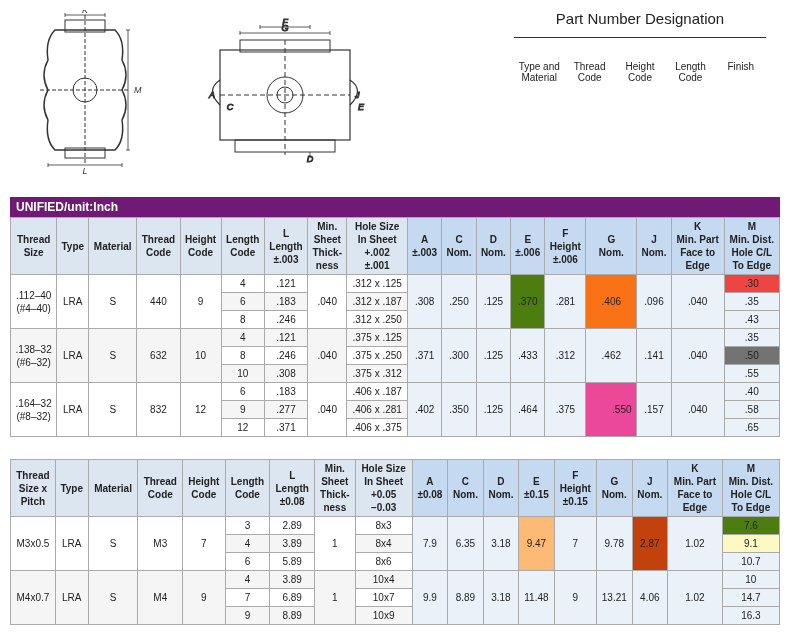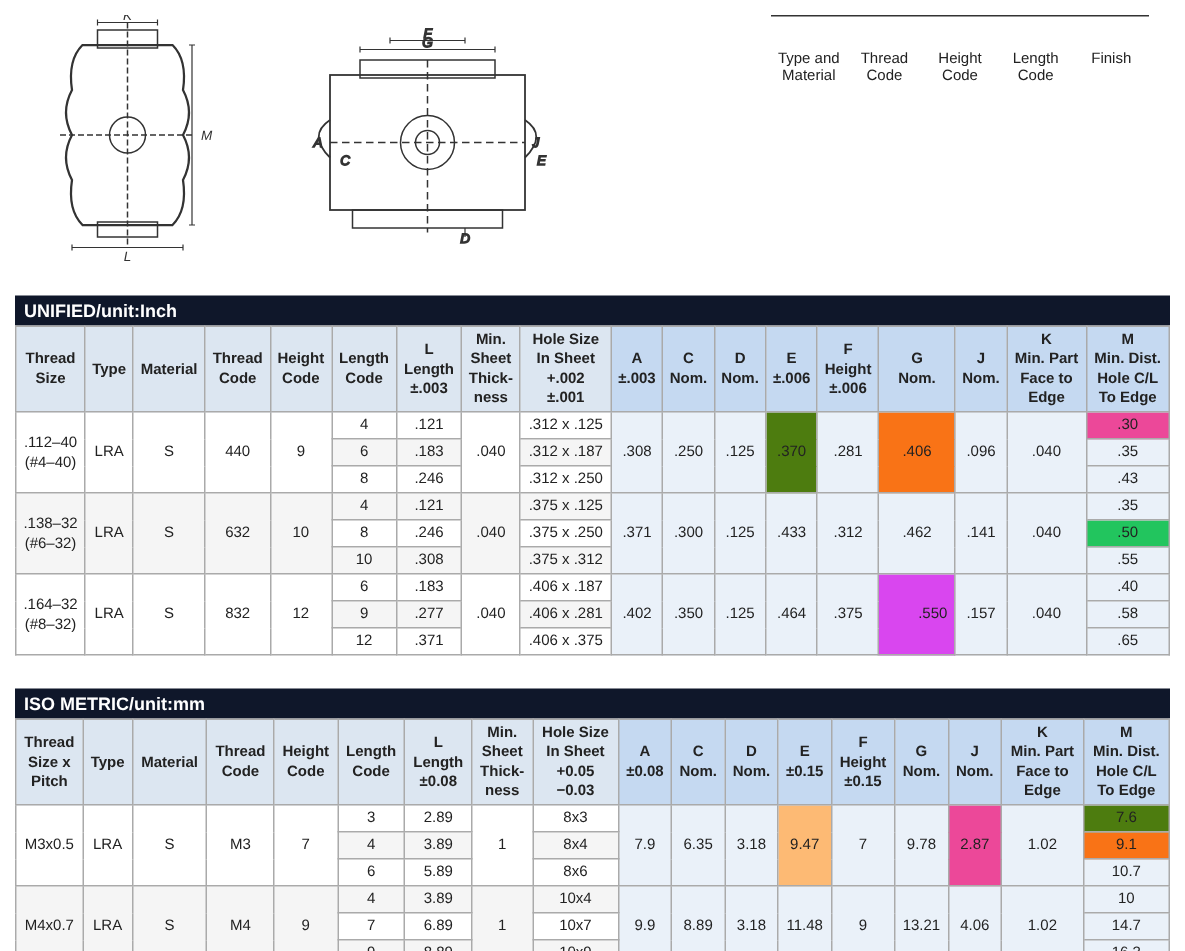--- a/index.html
+++ b/index.html
@@ -70,21 +70,21 @@
     }
 
     .part-number-labels div {
       flex: 1;
       text-align: center;
       margin-top: 17px;
     }
 
     
     .section-header {
-      background: #0f172a;
+      background: #701a75;
       color: #fff;
       font-weight: bold;
       font-size: 12px;
       padding: 3px 6px;
       margin-bottom: 0;
     }
 
     
     table {
       width: 100%;
@@ -211,20 +211,21 @@
 
         <text x="178" y="100" text-anchor="start" font-size="9">E</text>
 
         <text x="130" y="152" text-anchor="middle" font-size="9">D</text>
         <line x1="130" y1="142" x2="130" y2="148" stroke="#333" stroke-width="0.8"></line>
       </g>
     </svg>
   </div>
 
   <div class="part-number-box">
+    <div class="part-number-title">Part Number Designation</div>
     <div class="part-number-underline"></div>
     <div class="part-number-labels">
       <div>Type and<br>Material</div>
       <div>Thread<br>Code</div>
       <div>Height<br>Code</div>
       <div>Length<br>Code</div>
       <div>Finish</div>
     </div>
   </div>
 </div>
@@ -266,21 +267,21 @@
           <td rowspan="3">.040</td>
           <td>.312 x .125</td>
           <td rowspan="3" style="background: rgb(234, 241, 249);">.308</td>
           <td rowspan="3" style="background: rgb(234, 241, 249);">.250</td>
           <td rowspan="3" style="background: rgb(234, 241, 249);">.125</td>
           <td rowspan="3" style="background: #4d7c0f;">.370</td>
           <td rowspan="3" style="background: rgb(234, 241, 249);">.281</td>
           <td rowspan="3" style="background: #f97316; margin-top: 24px;">.406</td>
           <td rowspan="3" style="background: rgb(234, 241, 249);">.096</td>
           <td rowspan="3" style="background: rgb(234, 241, 249);">.040</td>
-          <td style="background: #ec4899;">.30</td>
+          <td style="background: #ef4444;">.30</td>
         </tr>
         <tr>
           <td>6</td>
           <td>.183</td>
           <td>.312 x .187</td>
           <td style="background: rgb(234, 241, 249);">.35</td>
         </tr>
         <tr>
           <td>8</td>
           <td>.246</td>
@@ -304,21 +305,21 @@
           <td rowspan="3" style="background: rgb(234, 241, 249);">.312</td>
           <td rowspan="3" style="background: rgb(234, 241, 249);">.462</td>
           <td rowspan="3" style="background: rgb(234, 241, 249);">.141</td>
           <td rowspan="3" style="background: rgb(234, 241, 249);">.040</td>
           <td style="background: rgb(234, 241, 249);">.35</td>
         </tr>
         <tr>
           <td>8</td>
           <td>.246</td>
           <td>.375 x .250</td>
-          <td style="background: #22c55e;">.50</td>
+          <td style="background: #737373;">.50</td>
         </tr>
         <tr>
           <td>10</td>
           <td>.308</td>
           <td>.375 x .312</td>
           <td style="background: rgb(234, 241, 249);">.55</td>
         </tr>
         <tr>
           <td rowspan="3">.164–32<br>(#8–32)</td>
           <td rowspan="3">LRA</td>
@@ -327,21 +328,21 @@
           <td rowspan="3">12</td>
           <td>6</td>
           <td>.183</td>
           <td rowspan="3">.040</td>
           <td>.406 x .187</td>
           <td rowspan="3" style="background: rgb(234, 241, 249);">.402</td>
           <td rowspan="3" style="background: rgb(234, 241, 249);">.350</td>
           <td rowspan="3" style="background: rgb(234, 241, 249);">.125</td>
           <td rowspan="3" style="background: rgb(234, 241, 249);">.464</td>
           <td rowspan="3" style="background: rgb(234, 241, 249);">.375</td>
-          <td rowspan="3" style="background: #d946ef; padding-left: 24px;">.550</td>
+          <td rowspan="3" style="background: #ec4899; padding-left: 24px;">.550</td>
           <td rowspan="3" style="background: rgb(234, 241, 249);">.157</td>
           <td rowspan="3" style="background: rgb(234, 241, 249);">.040</td>
           <td style="background: rgb(234, 241, 249);">.40</td>
         </tr>
         <tr>
           <td>9</td>
           <td>.277</td>
           <td>.406 x .281</td>
           <td style="background: rgb(234, 241, 249);">.58</td>
         </tr>
@@ -351,21 +352,20 @@
           <td>.406 x .375</td>
           <td style="background: rgb(234, 241, 249);">.65</td>
         </tr>
       </tbody>
   </table>
 </div>
 
 <div class="section-gap"></div>
 
 <div class="table-wrapper">
-  <div class="section-header">ISO METRIC/unit:mm</div>
   <table>
     <thead>
       <tr>
         <th>Thread<br>Size x<br>Pitch</th>
         <th>Type</th>
         <th>Material</th>
         <th>Thread<br>Code</th>
         <th>Height<br>Code</th>
         <th>Length<br>Code</th>
         <th>L<br>Length<br>±0.08</th>
@@ -392,29 +392,29 @@
           <td>3</td>
           <td>2.89</td>
           <td rowspan="3">1</td>
           <td>8x3</td>
           <td rowspan="3" style="background: rgb(234, 241, 249);">7.9</td>
           <td rowspan="3" style="background: rgb(234, 241, 249);">6.35</td>
           <td rowspan="3" style="background: rgb(234, 241, 249);">3.18</td>
           <td rowspan="3" style="background: #fdba74;">9.47</td>
           <td rowspan="3" style="background: rgb(234, 241, 249);">7</td>
           <td rowspan="3" style="background: rgb(234, 241, 249);">9.78</td>
-          <td rowspan="3" style="background: #ec4899;">2.87</td>
+          <td rowspan="3" style="background: #c2410c;">2.87</td>
           <td rowspan="3" style="background: rgb(234, 241, 249);">1.02</td>
           <td style="background: #4d7c0f; text-align: center;">7.6</td>
         </tr>
         <tr>
           <td>4</td>
           <td>3.89</td>
           <td>8x4</td>
-          <td style="background: #f97316; margin-left: 28px;">9.1</td>
+          <td style="background: #fef9c3; margin-left: 28px;">9.1</td>
         </tr>
         <tr>
           <td>6</td>
           <td>5.89</td>
           <td>8x6</td>
           <td style="background: rgb(234, 241, 249);">10.7</td>
         </tr>
         <tr>
           <td rowspan="3">M4x0.7</td>
           <td rowspan="3">LRA</td>

